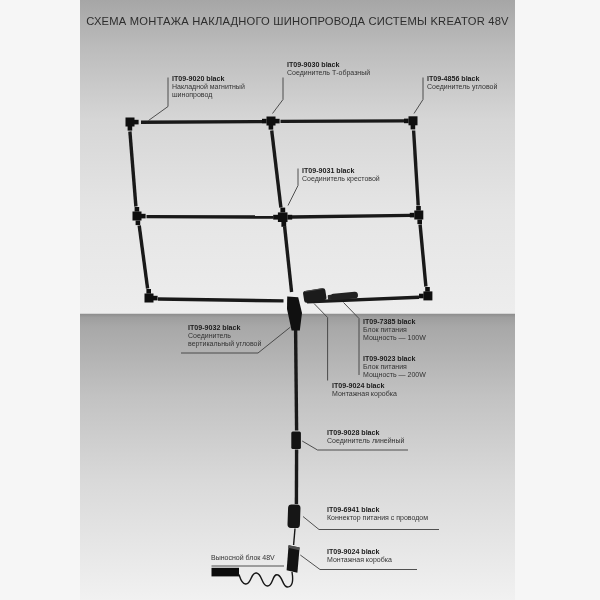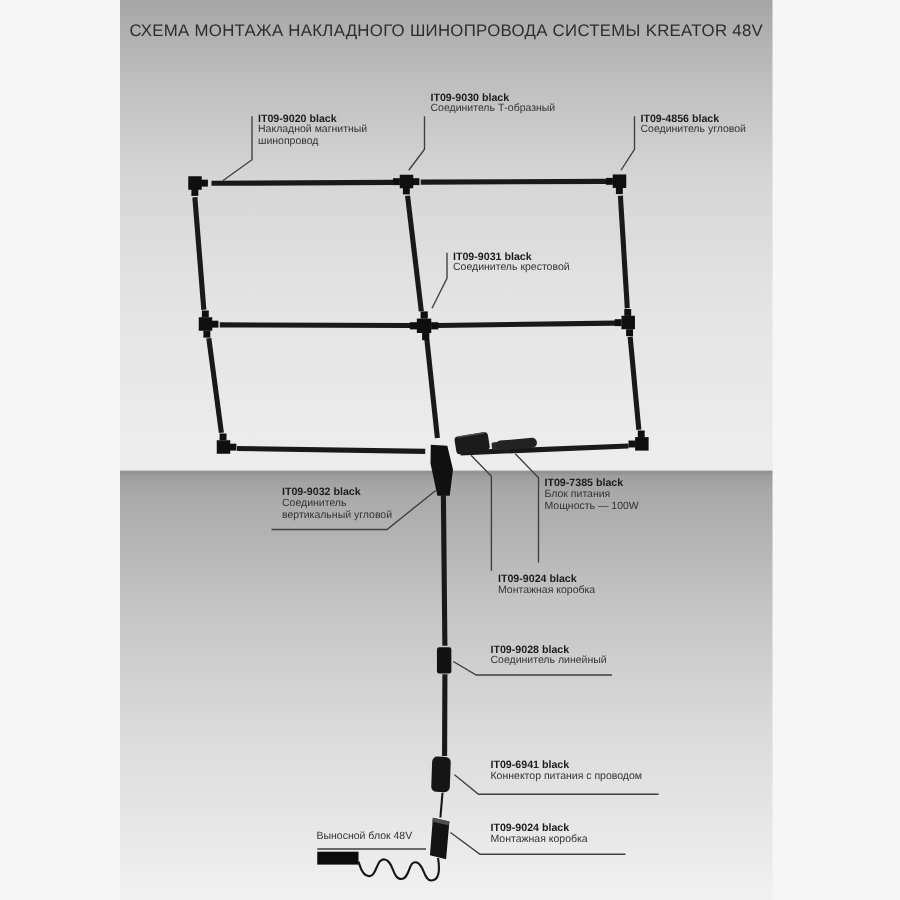--- a/index.html
+++ b/index.html
@@ -161,20 +161,25 @@
   <div class="lbl" style="left:188px;top:324px">
     <span class="code">IT09-9032 black</span>
     <span>Соединитель</span>
     <span>вертикальный угловой</span>
   </div>
   <div class="lbl" style="left:363px;top:318px">
     <span class="code">IT09-7385 black</span>
     <span>Блок питания</span>
     <span>Мощность — 100W</span>
   </div>
+  <div class="lbl" style="left:363px;top:355px">
+    <span class="code">IT09-9023 black</span>
+    <span>Блок питания</span>
+    <span>Мощность — 200W</span>
+  </div>
   <div class="lbl" style="left:332px;top:382px">
     <span class="code">IT09-9024 black</span>
     <span>Монтажная коробка</span>
   </div>
   <div class="lbl" style="left:327px;top:429px">
     <span class="code">IT09-9028 black</span>
     <span>Соединитель линейный</span>
   </div>
   <div class="lbl" style="left:327px;top:506px">
     <span class="code">IT09-6941 black</span>

